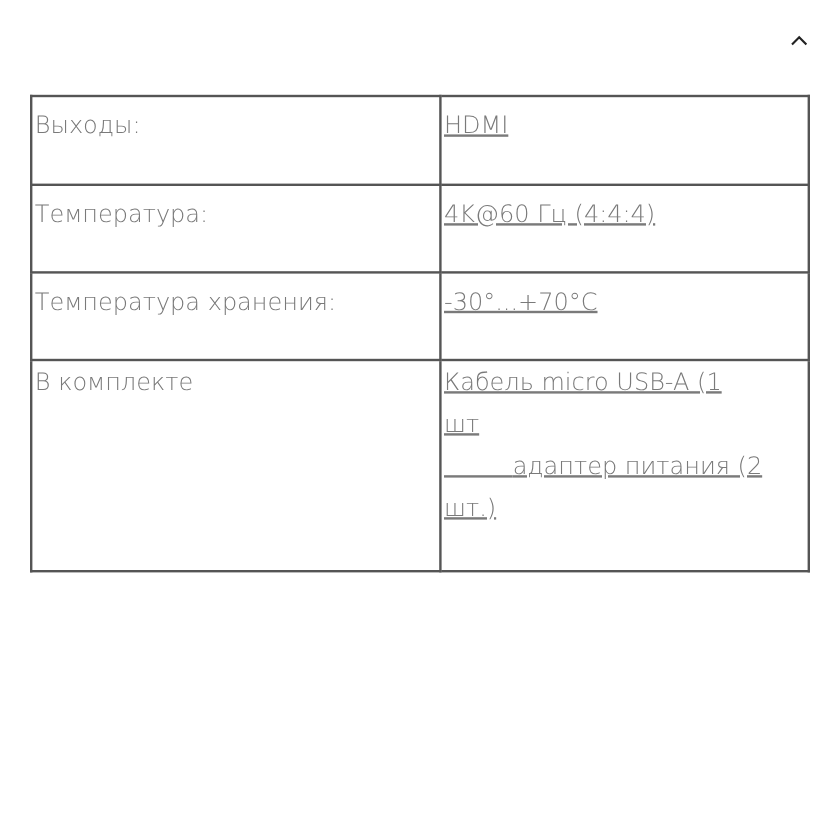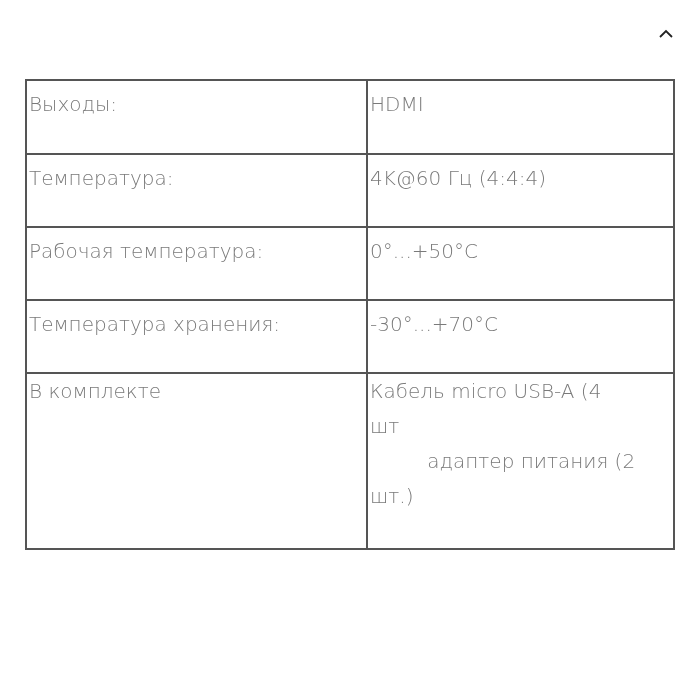--- a/index.html
+++ b/index.html
@@ -7,21 +7,21 @@
   .header{position:absolute;left:25px;top:10px;right:20px;height:40px;}
   .title{position:absolute;left:0;top:2px;font-family:"DejaVu Sans",sans-serif;font-weight:bold;font-size:24px;color:#222;letter-spacing:0.3px;}
   .chevron{position:absolute;right:6px;top:18px;width:14px;height:12px;cursor:pointer;}
   table{position:absolute;left:25px;top:79px;width:650px;border-collapse:collapse;table-layout:fixed;}
   td{border:2px solid #555;vertical-align:top;padding:6px 0 0 2px;font-size:20px;line-height:35px;color:#7a7a7a;font-family:"DejaVu Sans",sans-serif;font-weight:300;}
   td.k{width:337px;}
   tr.r1 td{height:66px;}
   tr.rn td{height:65px;}
   tr.rbig td{height:174px;padding-top:0;}
   tr.rlast td{height:66px;}
-  .v{white-space:pre-wrap;}
+  .v{white-space:pre-wrap;text-decoration:underline;}
 </style>
 </head>
 <body>
 
 <div class="header">
   <svg class="chevron" viewBox="0 0 14 12">
     <polyline points="1,9 7,3 13,9" fill="none" stroke="#222" stroke-width="1.8"></polyline>
   </svg>
 </div>
 
@@ -29,28 +29,24 @@
   <tbody>
       <tr class="r1">
     <td class="k">Выходы:</td>
     <td class="v">HDMI</td>
   </tr>
   <tr class="rn">
     <td class="k">Температура:</td>
     <td class="v">4K@60 Гц (4:4:4)</td>
   </tr>
   <tr class="rn">
-    <td class="k">Рабочая температура:</td>
-    <td class="v">0°...+50°C</td>
-  </tr>
-  <tr class="rn">
     <td class="k">Температура хранения:</td>
     <td class="v">-30°...+70°C</td>
   </tr>
   <tr class="rbig">
     <td class="k">В комплекте</td>
-    <td class="v">Кабель micro USB-A (4
+    <td class="v">Кабель micro USB-A (1
 шт
          адаптер питания (2
 шт.)</td>
   </tr>
 </tbody>
   </table>
 
 </body></html>

